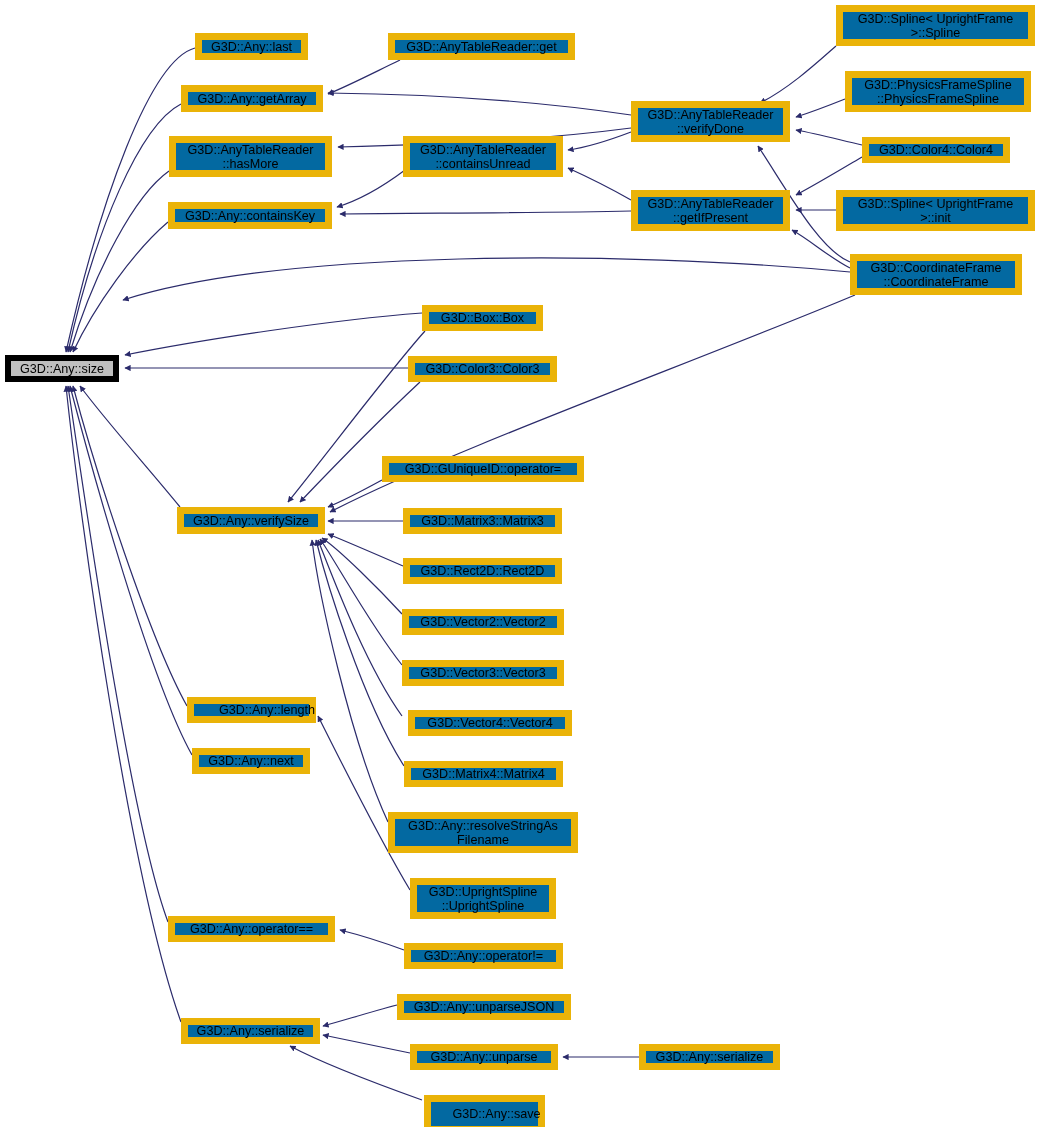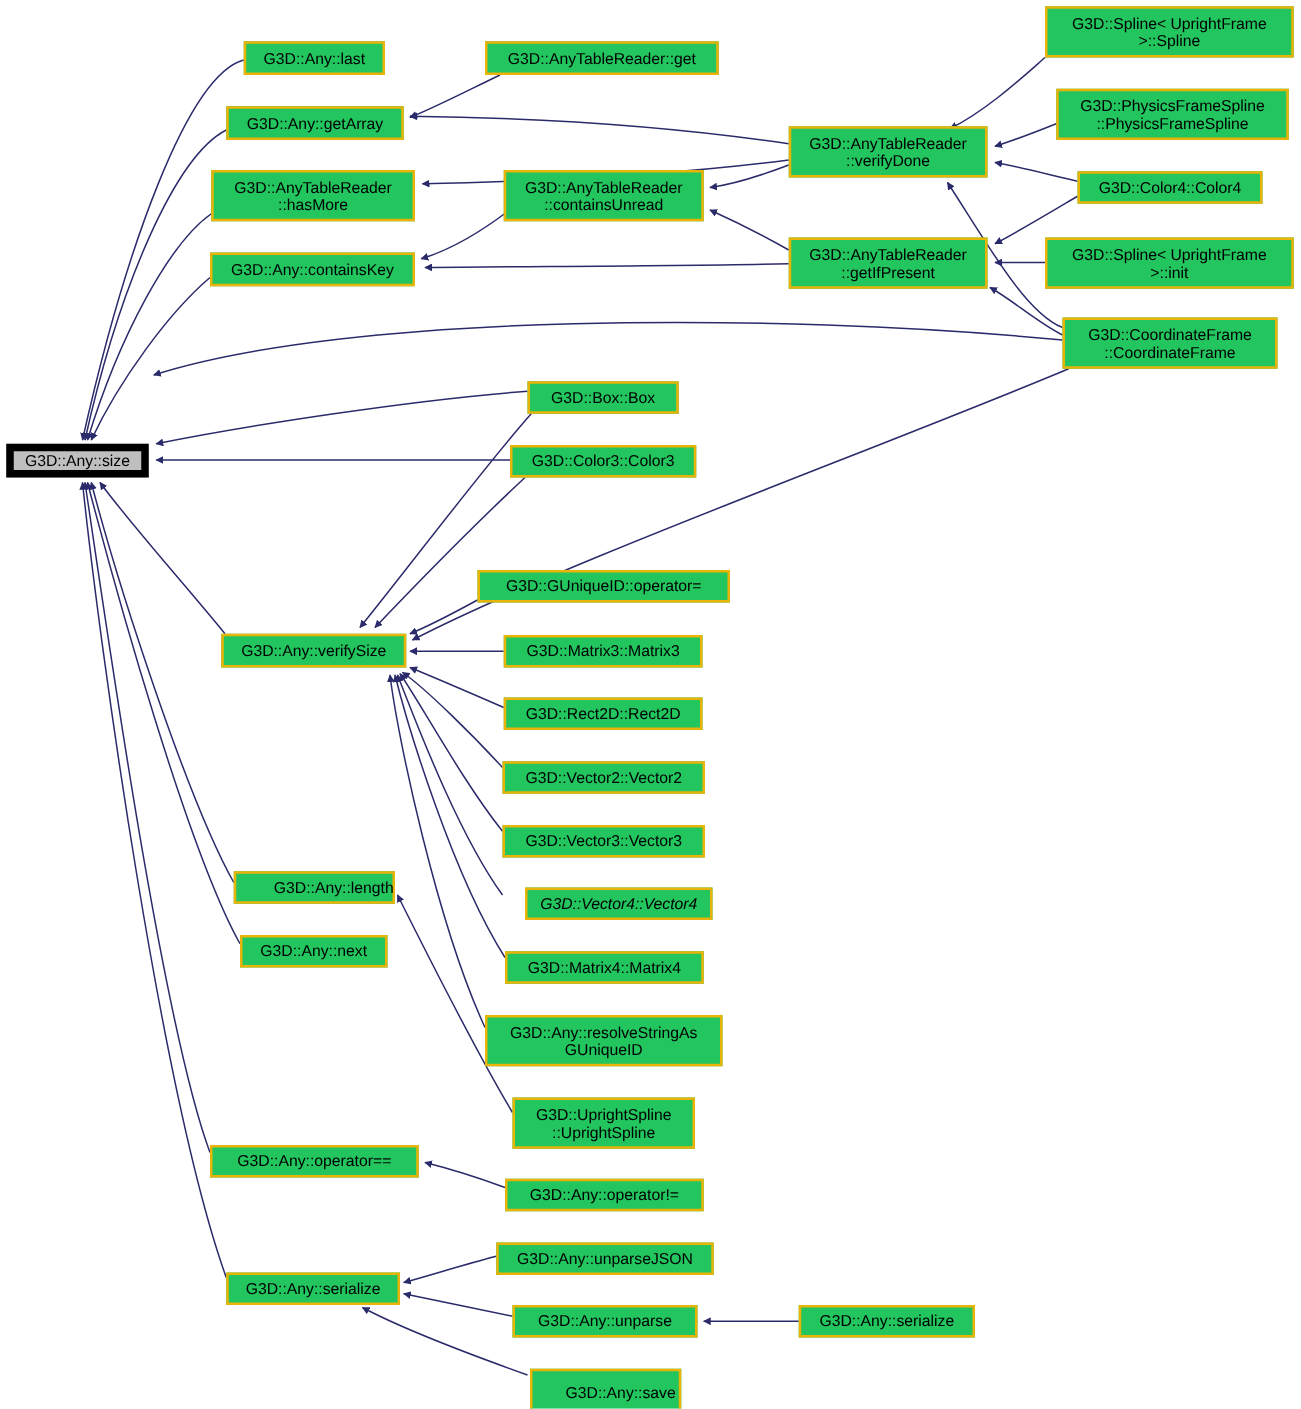--- a/index.html
+++ b/index.html
@@ -19,22 +19,22 @@
     position: absolute;
     left: 0;
     top: 0;
     width: 1041px;
     height: 1127px;
     pointer-events: none;
   }
   .node {
     position: absolute;
     box-sizing: border-box;
-    border: 2px solid #eab308;
-    background: #22c55e;
+    border: 7px solid #eab308;
+    background: #0369a1;
     color: #000000;
     font-size: 12.6px;
     line-height: 14px;
     display: flex;
     align-items: center;
     justify-content: center;
     text-align: center;
     white-space: pre-line;
     padding: 1px 4px;
     cursor: default;
@@ -124,24 +124,24 @@
       <div class="node" style="left: 850px; top: 254px; width: 172px; height: 41px;">G3D::CoordinateFrame
 ::CoordinateFrame</div>
       <div class="node" style="left: 422px; top: 305px; width: 121px; height: 26px;">G3D::Box::Box</div>
       <div class="node" style="left: 408px; top: 356px; width: 149px; height: 26px;">G3D::Color3::Color3</div>
       <div class="node" style="left: 177px; top: 507px; width: 148px; height: 27px;">G3D::Any::verifySize</div>
       <div class="node" style="left: 382px; top: 456px; width: 202px; height: 26px;">G3D::GUniqueID::operator=</div>
       <div class="node" style="left: 403px; top: 508px; width: 159px; height: 26px;">G3D::Matrix3::Matrix3</div>
       <div class="node" style="left: 403px; top: 558px; width: 159px; height: 26px;">G3D::Rect2D::Rect2D</div>
       <div class="node" style="left: 402px; top: 609px; width: 162px; height: 26px;">G3D::Vector2::Vector2</div>
       <div class="node" style="left: 402px; top: 660px; width: 162px; height: 26px;">G3D::Vector3::Vector3</div>
-      <div class="node" style="left: 420px; top: 710px; width: 150px; height: 26px; font-style: italic;">G3D::Vector4::Vector4</div>
+      <div class="node" style="left: 408px; top: 710px; width: 164px; height: 26px;">G3D::Vector4::Vector4</div>
       <div class="node" style="left: 404px; top: 761px; width: 159px; height: 26px;">G3D::Matrix4::Matrix4</div>
       <div class="node" style="left: 388px; top: 812px; width: 190px; height: 41px;">G3D::Any::resolveStringAs
-GUniqueID</div>
+Filename</div>
       <div class="node" style="left: 410px; top: 878px; width: 146px; height: 41px;">G3D::UprightSpline
 ::UprightSpline</div>
       <div class="node" style="left: 187px; top: 697px; width: 129px; height: 26px; padding-left: 35px;">G3D::Any::length</div>
       <div class="node" style="left: 192px; top: 748px; width: 118px; height: 26px;">G3D::Any::next</div>
       <div class="node" style="left: 168px; top: 916px; width: 167px; height: 26px; text-align: right;">G3D::Any::operator==</div>
       <div class="node" style="left: 404px; top: 943px; width: 159px; height: 26px;">G3D::Any::operator!=</div>
       <div class="node" style="left: 181px; top: 1018px; width: 139px; height: 26px;">G3D::Any::serialize</div>
       <div class="node" style="left: 397px; top: 994px; width: 174px; height: 26px;">G3D::Any::unparseJSON</div>
       <div class="node" style="left: 410px; top: 1044px; width: 148px; height: 26px;">G3D::Any::unparse</div>
       <div class="node" style="left: 424px; top: 1095px; width: 121px; height: 38px; padding-left: 28px;">G3D::Any::save</div>

